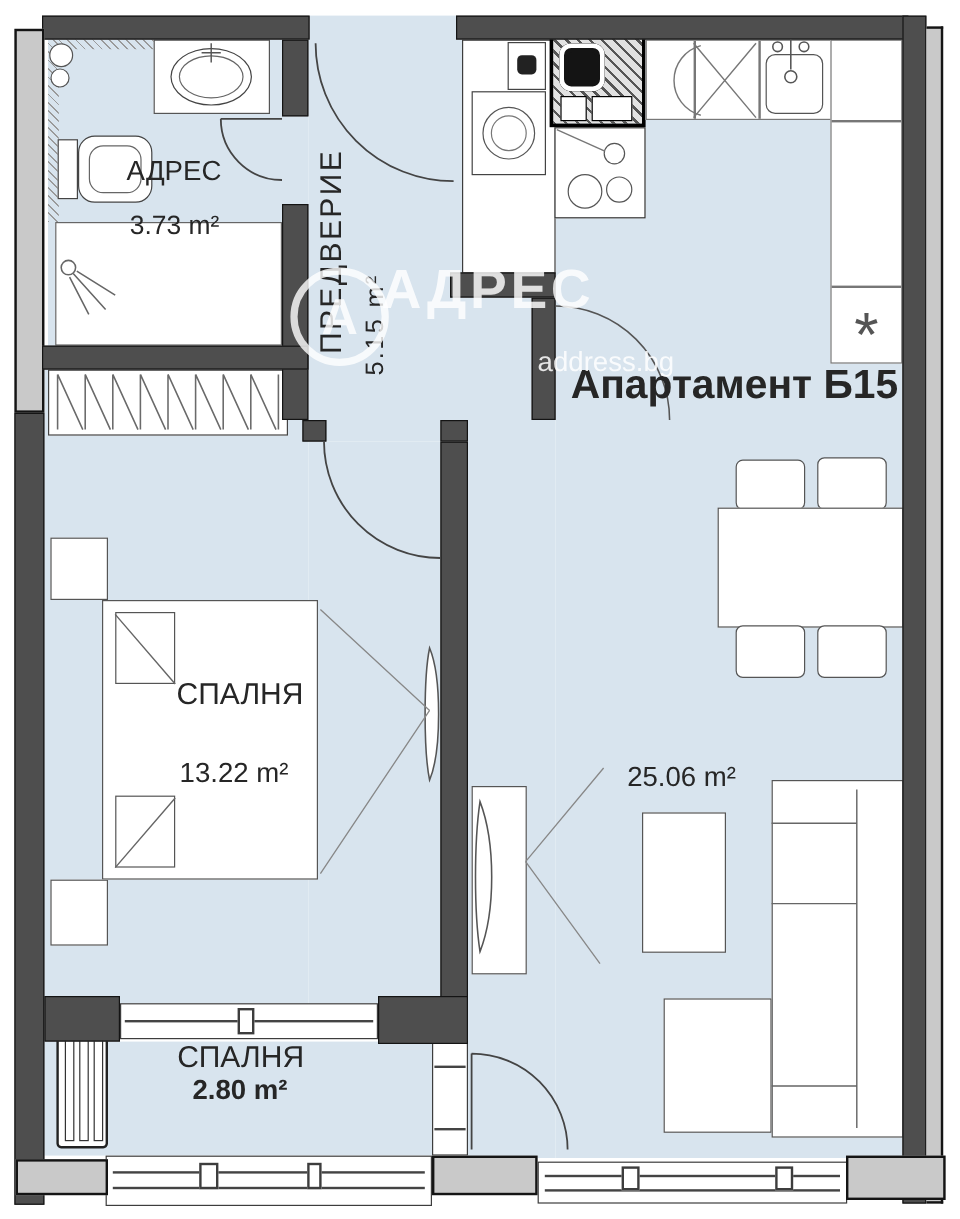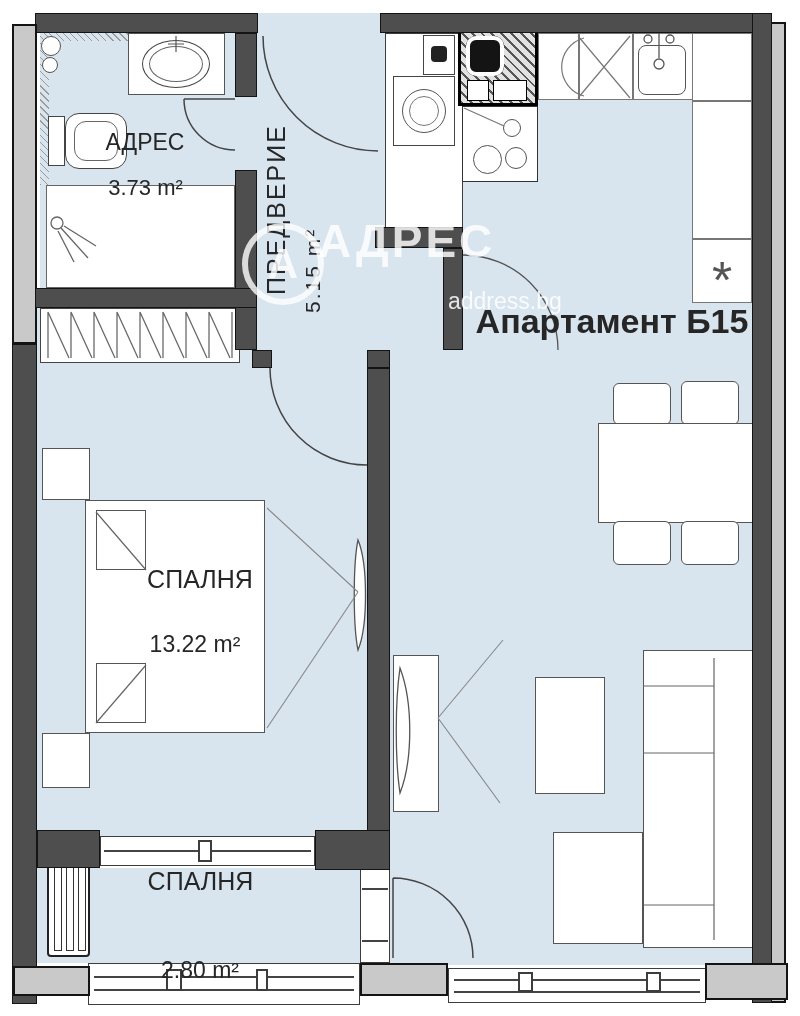--- a/index.html
+++ b/index.html
@@ -174,23 +174,24 @@
   <div class="lbl" style="left:98px;top:176px;width:95px;font-size:22px;">3.73 m²</div>
 
   <div class="vlbl" style="left:262px;top:85px;width:30px;height:250px;font-size:25px;">ПРЕДВЕРИЕ</div>
   <div class="vlbl" style="left:301px;top:205px;width:27px;height:130px;font-size:21px;">5.15 m²</div>
 
   <div class="lbl" style="left:462px;top:303px;width:300px;font-size:34px;font-weight:bold;">Апартамент Б15</div>
 
   <div class="lbl" style="left:140px;top:566px;width:120px;font-size:25px;">СПАЛНЯ</div>
   <div class="lbl" style="left:135px;top:632px;width:120px;font-size:23px;">13.22 m²</div>
 
+  <div class="lbl" style="left:503px;top:635px;width:130px;font-size:23px;">25.06 m²</div>
 
   <div class="lbl" style="left:138px;top:868px;width:125px;font-size:25px;">СПАЛНЯ</div>
-  <div class="lbl" style="left:140px;top:958px;width:120px;font-size:23px;">2.80 m²</div>
+  <div class="lbl" style="left:140px;top:896px;width:120px;font-size:23px;font-weight:bold;">2.80 m²</div>
 
   <div class="wm" style="left:242px;top:223px;width:70px;height:70px;border:6px solid rgba(255,255,255,0.8);border-radius:50%;
               display:flex;align-items:center;justify-content:center;">
     <span style="font-size:42px;">А</span>
   </div>
   <div class="wm" style="left:318px;top:214px;font-size:46px;letter-spacing:3px;">АДРЕС</div>
   <div class="wm" style="left:448px;top:288px;font-size:23px;font-weight:normal;color:rgba(255,255,255,0.85);">address.bg</div>
 
 </div>
 

